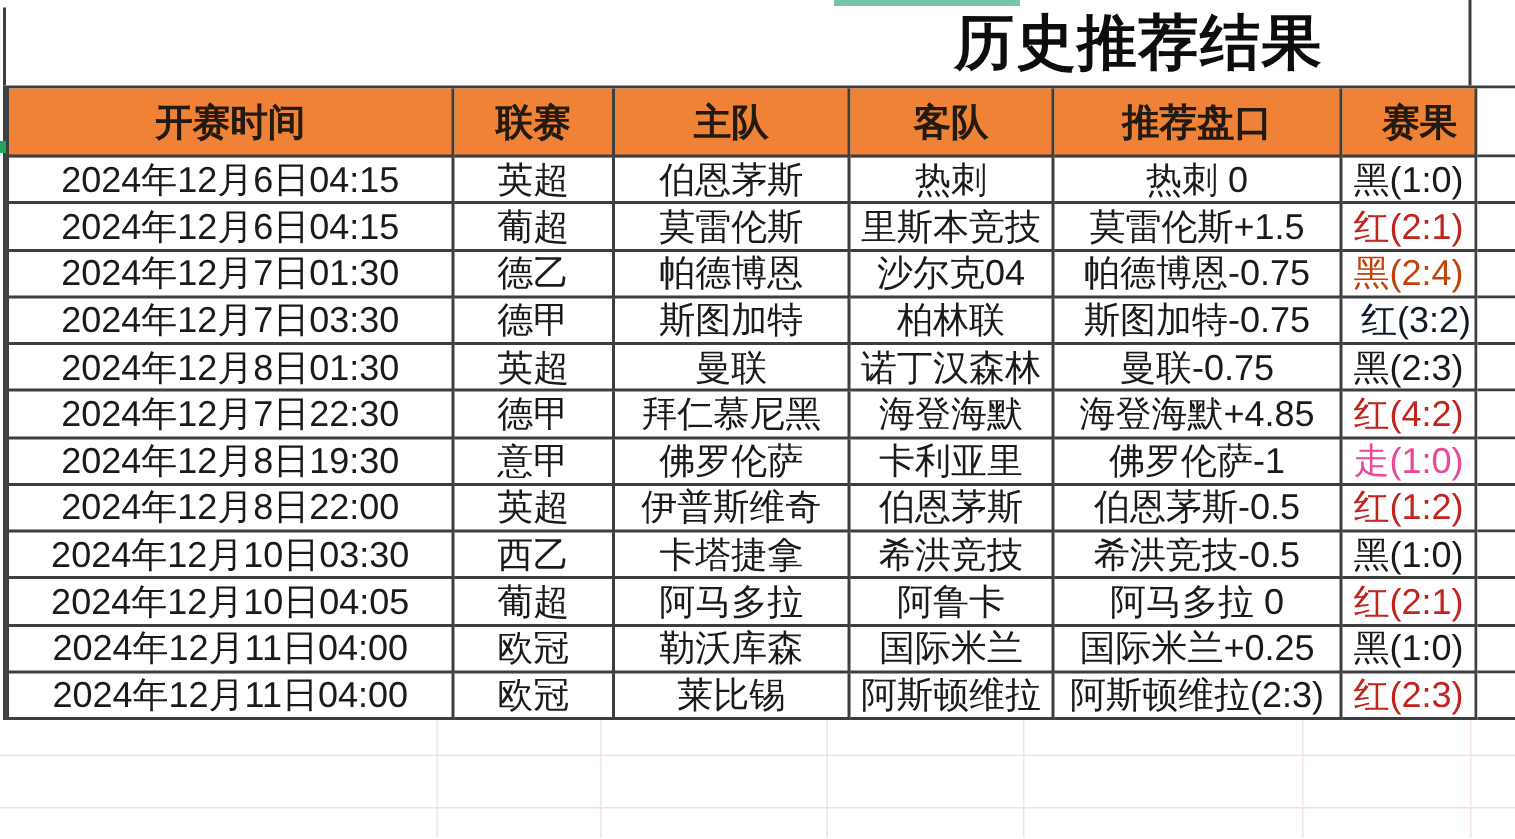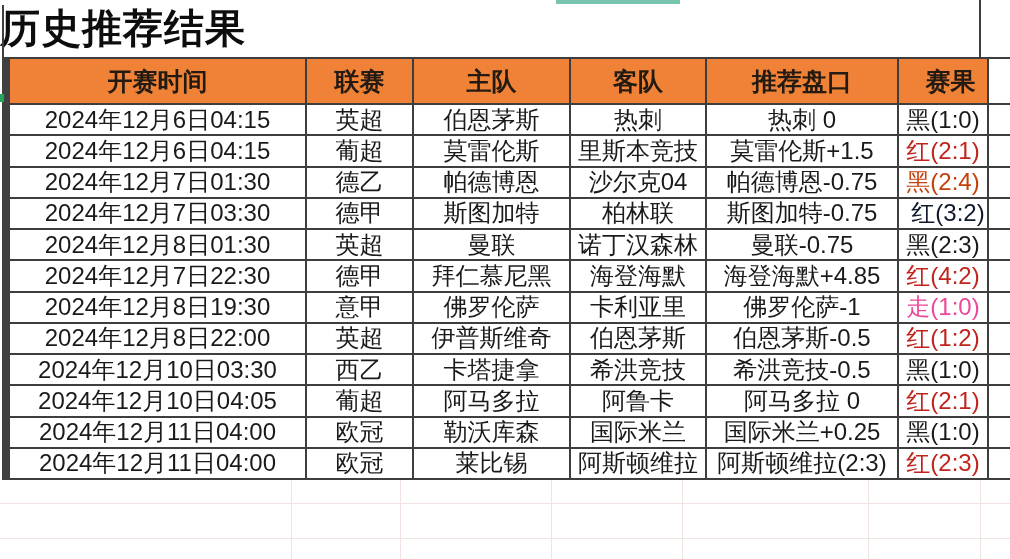--- a/index.html
+++ b/index.html
@@ -4,32 +4,32 @@
 <style>
   html,body{margin:0;padding:0;background:#fff;}
   .sheet{
     position:relative;width:1010px;height:559px;background:#ffffff;
     overflow:hidden;font-family:"Liberation Sans","DejaVu Sans",sans-serif;
     color:#1a1a1a;
   }
   .teal-bar{position:absolute;left:556px;top:0;width:124px;height:4px;}
   .title-row{
     position:absolute;left:0;top:0;width:882px;height:57px;
-    display:flex;align-items:center;justify-content:flex-start;
+    display:flex;align-items:center;justify-content:flex-end;
   }
   .title-row .title{font-size:40px;font-weight:bold;letter-spacing:1px;color:#0d0d0d;}
   .vline{position:absolute;background:#3e3e3e;}
   .vline.title-left{left:2px;top:5px;width:2px;height:52px;}
   .vline.title-right{left:979px;top:0;width:2px;height:57px;}
   .grid{
     position:absolute;left:2px;top:57px;width:1008px;
     display:grid;
     grid-template-columns:297px 107px 157px 136px 192px 90px 1fr;
     grid-template-rows:46px repeat(12,31.25px);
-    border-top:2px solid #3e3e3e;border-left:8px solid #404040;
+    border-top:2px solid #3e3e3e;border-left:4px solid #404040;
     box-sizing:border-box;
   }
   .cell{
     box-sizing:border-box;border-right:2px solid #3e3e3e;border-bottom:2px solid #3e3e3e;
     display:flex;align-items:center;justify-content:center;
     font-size:24px;white-space:nowrap;overflow:hidden;
   }
   .cell.th{font-weight:bold;font-size:25px;color:#231a12;}
   .cell.spacer{border-right:none;background:#fff;}
   .faint-h{position:absolute;left:0;width:1010px;height:1px;background:#f1e3e1;}

